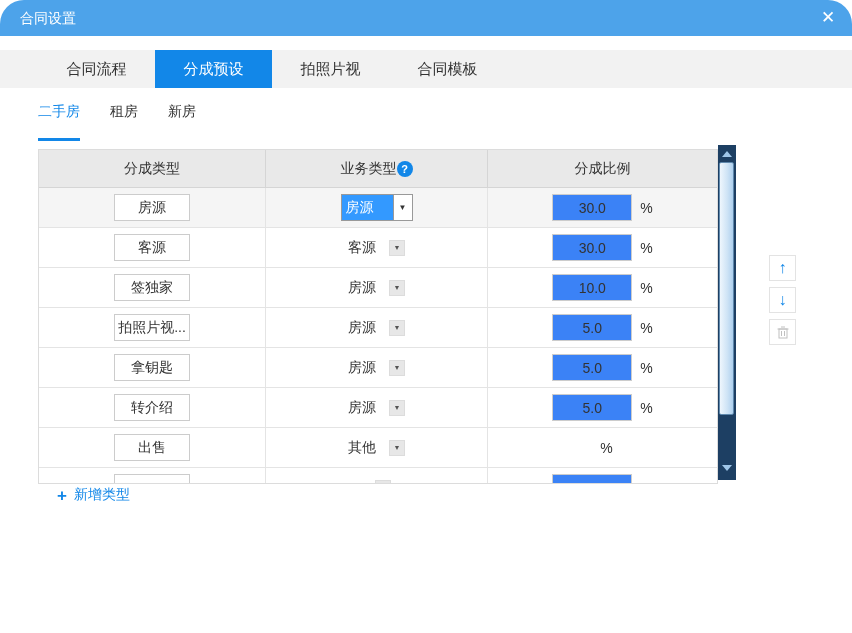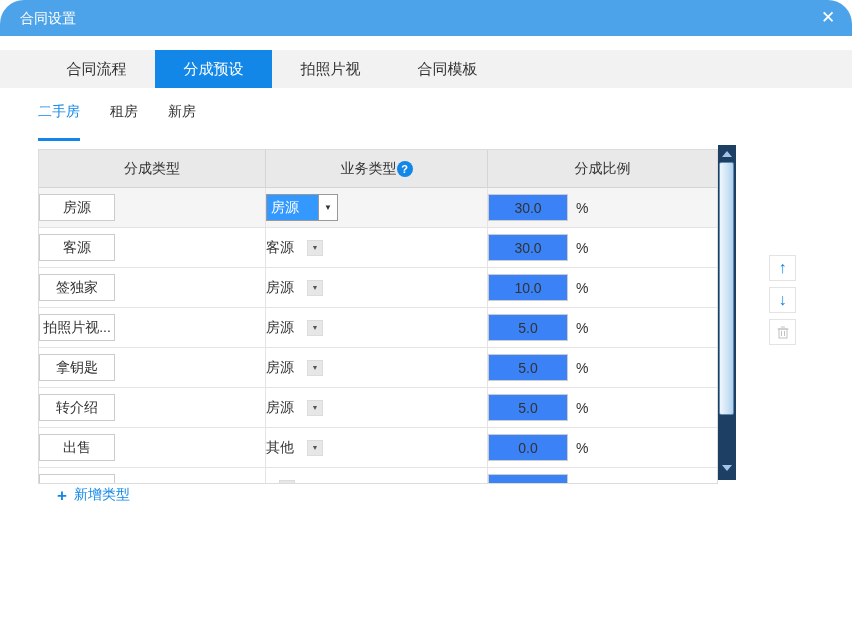--- a/index.html
+++ b/index.html
@@ -29,21 +29,21 @@
     overflow:hidden; border:1px solid #dcdcdc; background:#fff; }
   .thead { display:flex; height:38px; background:#e9e9e9; border-bottom:1px solid #d5d5d5; }
   .th { line-height:37px; text-align:center; font-size:14px; color:#333;
     border-right:1px solid #d5d5d5; }
   .c1 { width:227px; } .c2 { width:222px; } .c3 { width:229px; border-right:none; }
   .th.c2 { display:flex; align-items:center; justify-content:center; }
   .help-icon { width:16px; height:16px; border-radius:50%; background:#1287E8; color:#fff;
     font-size:11px; line-height:16px; text-align:center; font-weight:bold; cursor:pointer; }
   .trow { display:flex; height:40px; border-bottom:1px solid #e4e4e4; background:#fff; }
   .trow.selected { background:#f5f5f5; }
-  .cell { height:100%; display:flex; align-items:center; 
+  .cell { height:100%; display:flex; align-items:center; justify-content:center;
     border-right:1px solid #e4e4e4; }
   .cell.c3 { border-right:none; }
   .type-input { width:76px; height:27px; border:1px solid #ccc; background:#fff;
     text-align:center; font-size:14px; color:#333; outline:none; }
   .combo { display:flex; width:72px; height:27px; border:1px solid #999; background:#fff; cursor:pointer; }
   .combo-text { flex:1; background:#3399FF; color:#fff; font-size:14px;
     display:flex; align-items:center; padding-left:4px; }
   .combo-arrow { width:19px; border-left:1px solid #999; background:#fff; color:#333;
     display:flex; align-items:center; justify-content:center; font-size:8px; }
   .biz-text { font-size:14px; color:#333; }
@@ -198,21 +198,20 @@
         </div>
         <div class="trow">
           <div class="cell c1">
             <input class="type-input" value="出售" style="">
           </div>
           <div class="cell c2">
             <span class="biz-text">其他</span>
             <span class="dd-btn">▼</span>
           </div>
           <div class="cell c3">
-            <input class="ratio-input" value="0.0" style="">
             <span class="pct">%</span>
           </div>
         </div>
         <div class="trow">
           <div class="cell c1">
             <input class="type-input" style="">
           </div>
           <div class="cell c2">
             <span class="biz-text"></span>
             <span class="dd-btn">▼</span>

